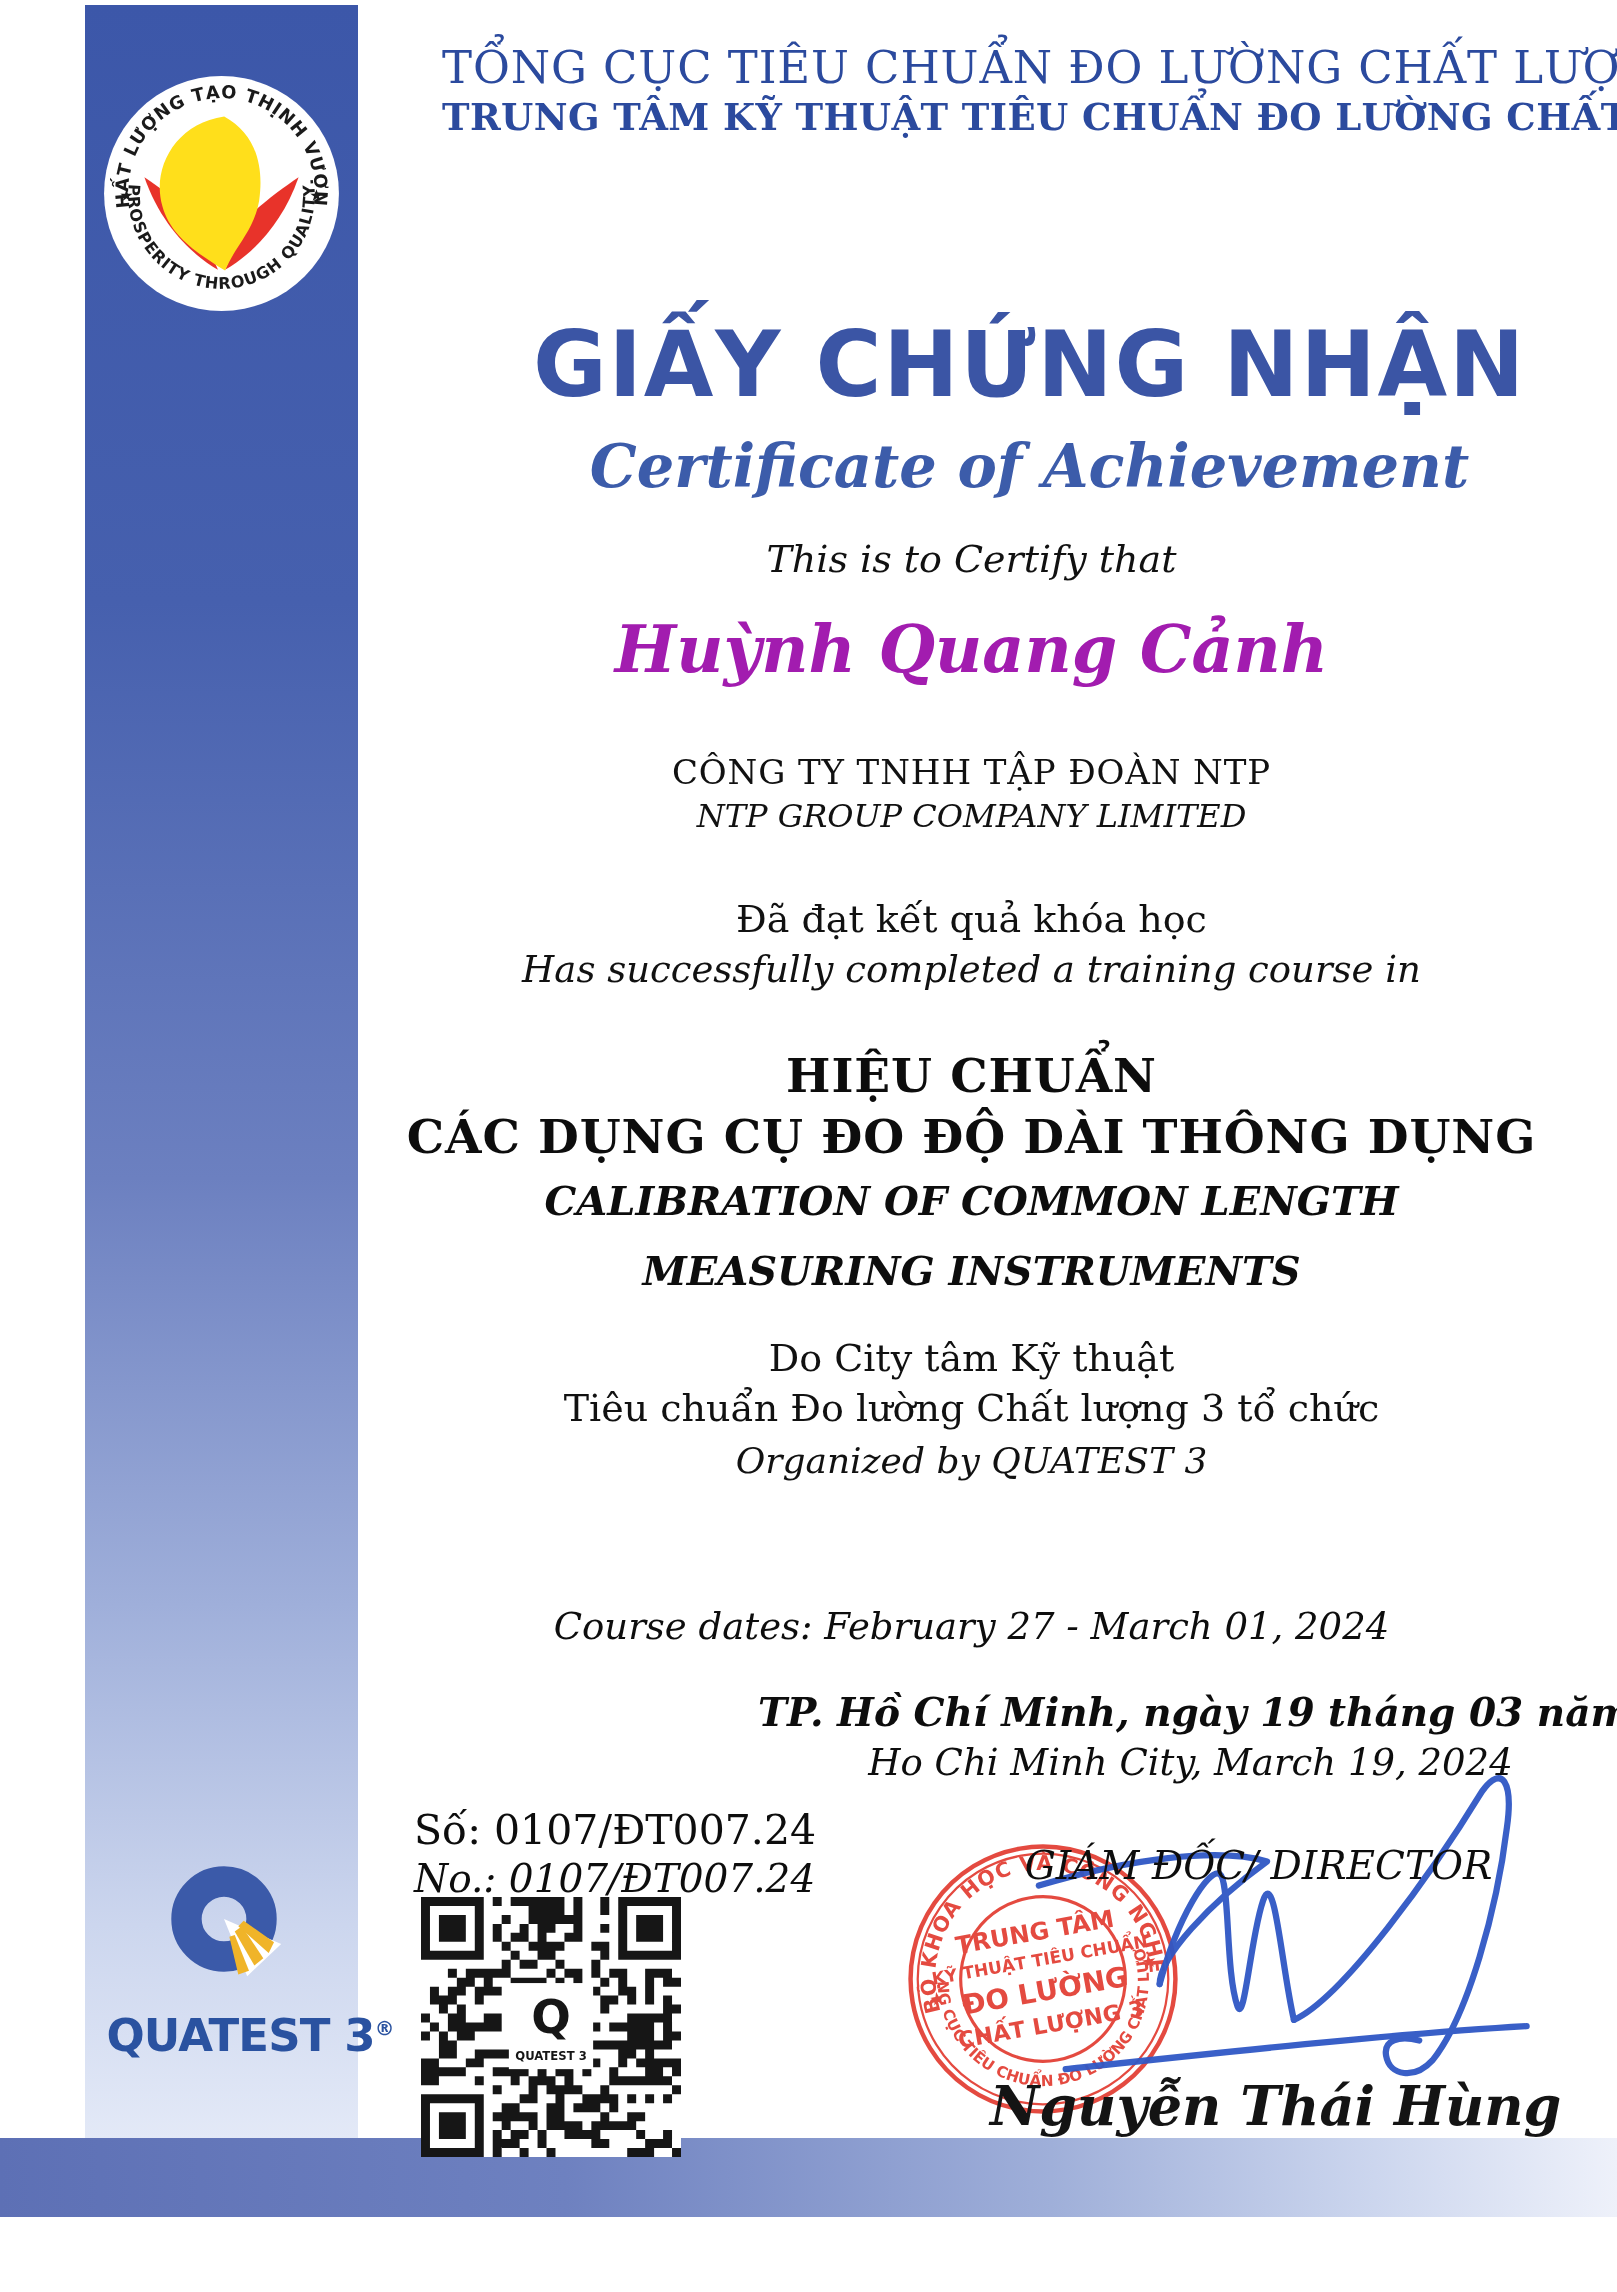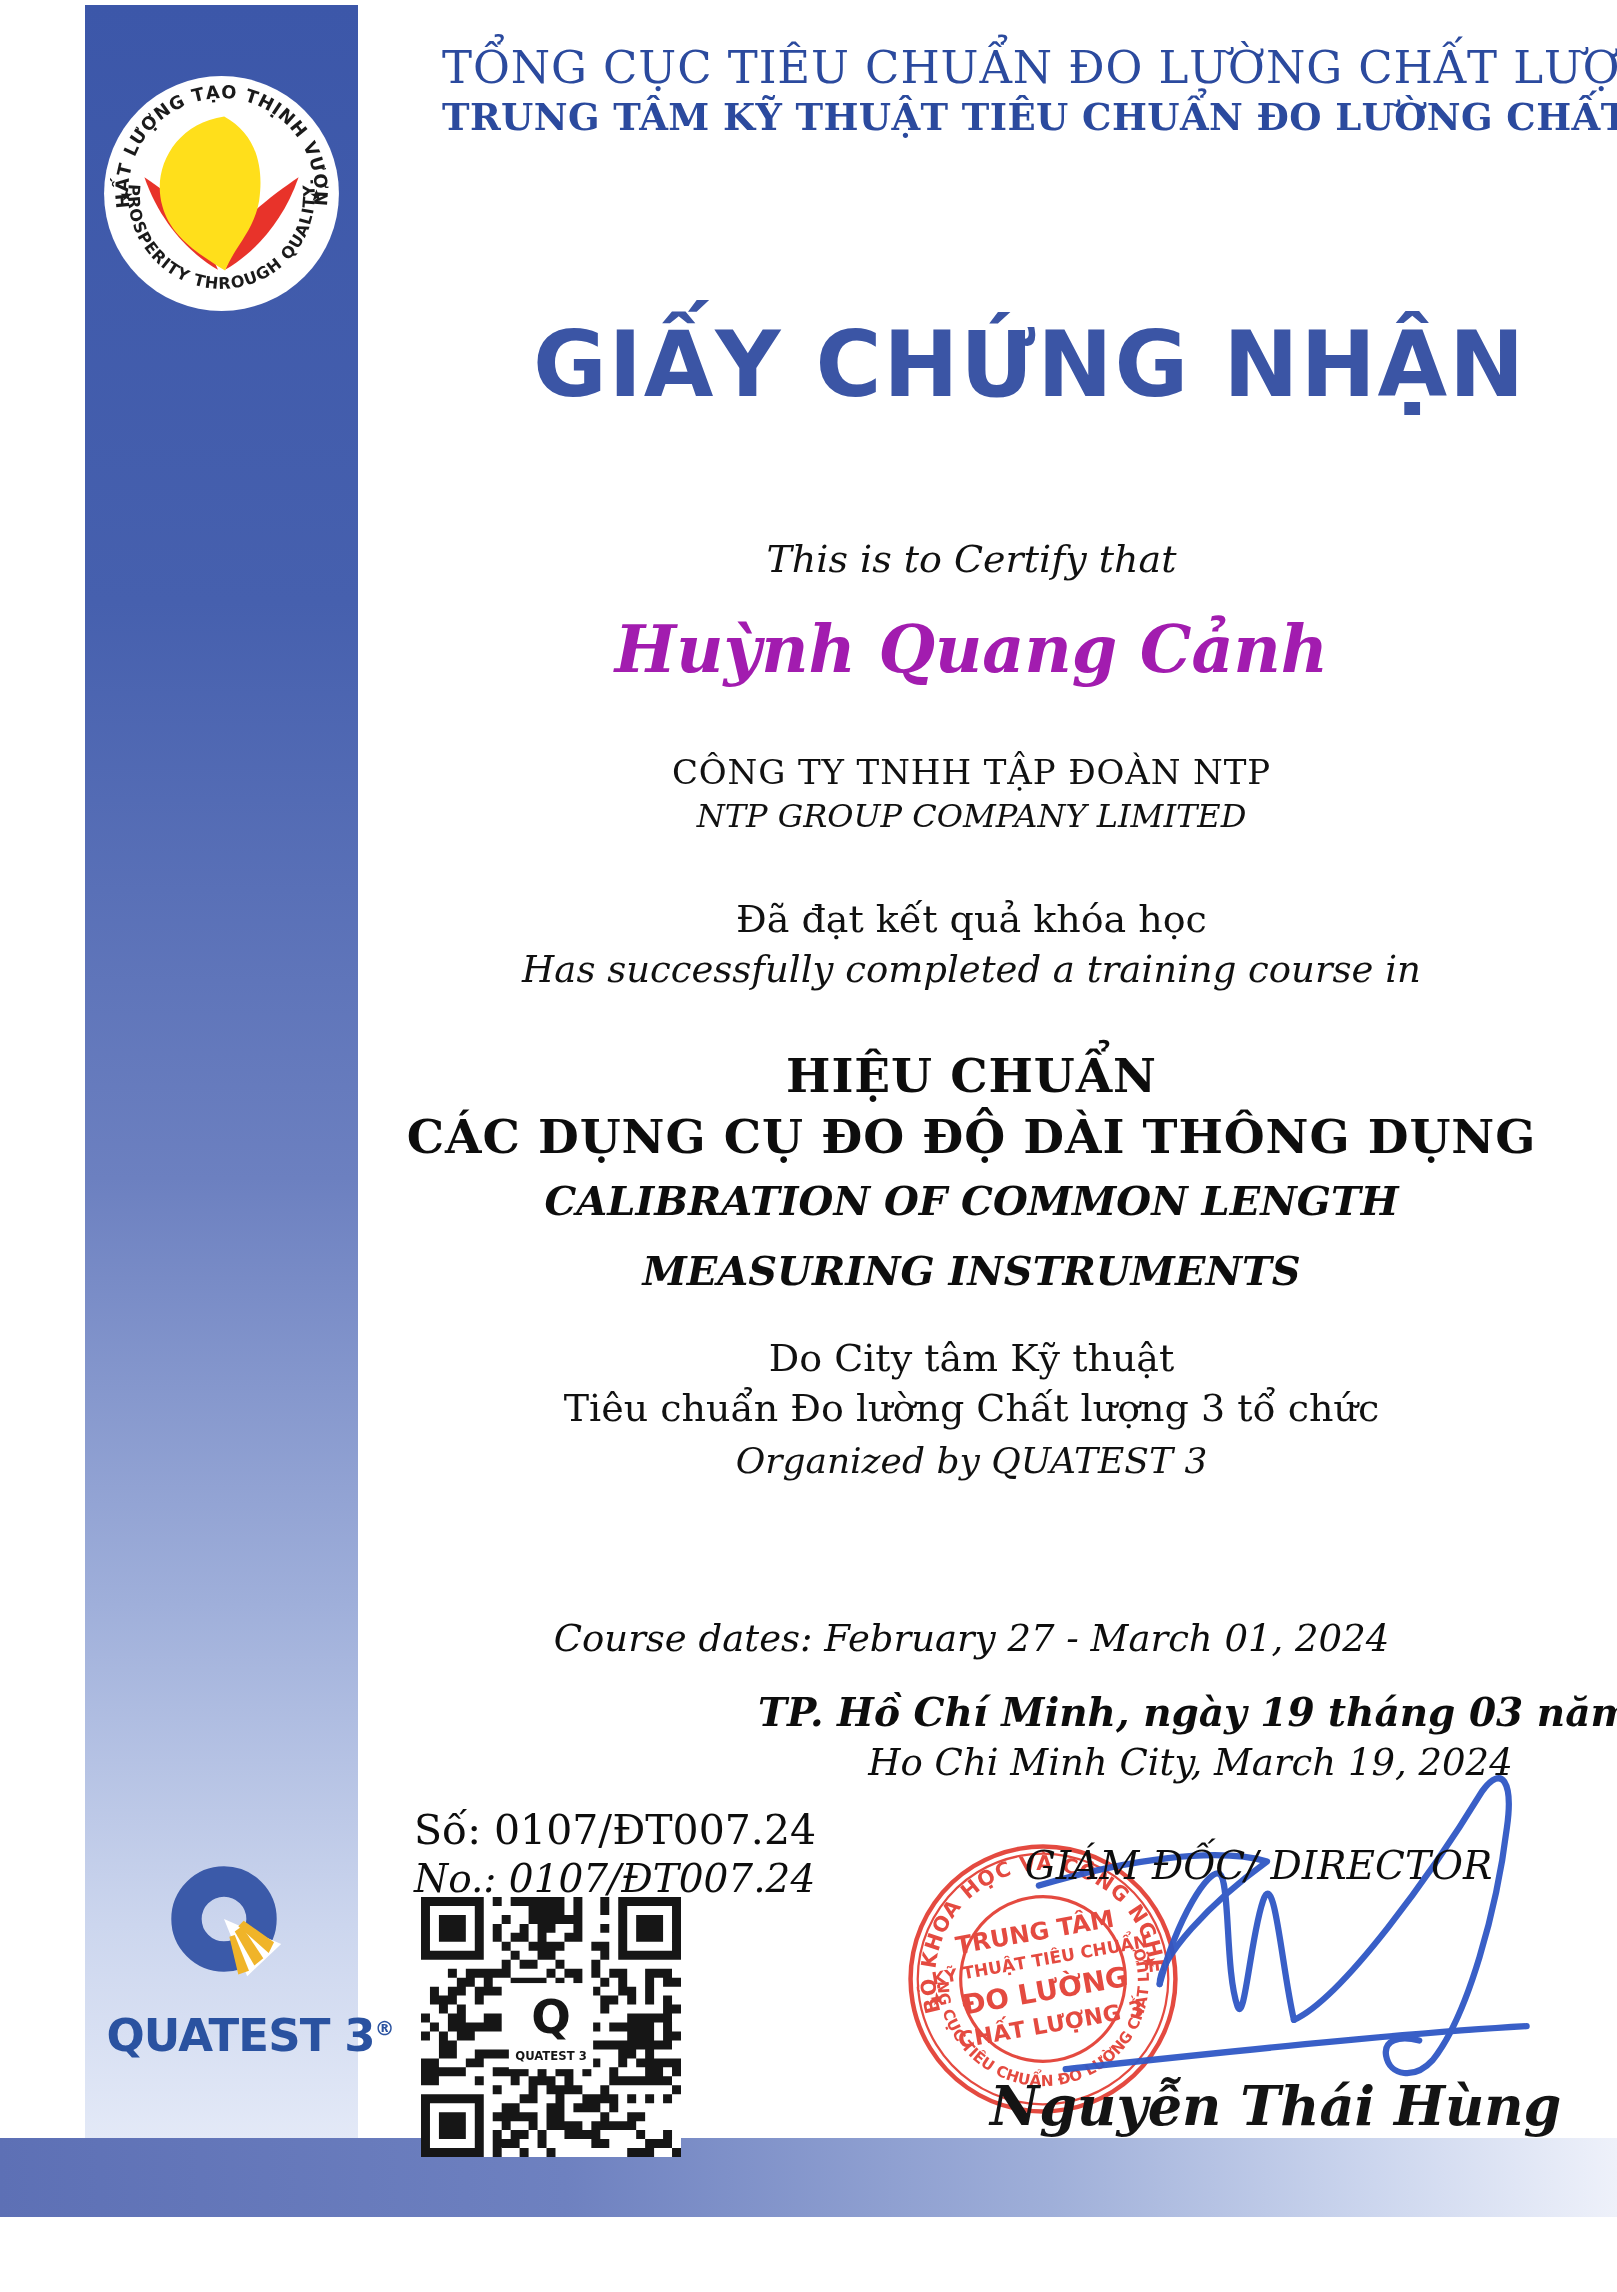--- a/index.html
+++ b/index.html
@@ -28,21 +28,21 @@
   .compl-vi{top:897px;font-size:38px;color:#111;}
   .compl-en{top:948px;font-style:italic;font-size:37px;color:#111;}
   .course1{top:1048px;font-size:47px;font-weight:bold;color:#0d0d0d;letter-spacing:0.9px;}
   .course2{top:1109px;font-size:47px;font-weight:bold;color:#0d0d0d;letter-spacing:0.9px;white-space:nowrap;}
   .course3{top:1177px;font-size:40px;font-weight:bold;font-style:italic;color:#0d0d0d;}
   .course4{top:1229px;font-size:40px;font-weight:bold;font-style:italic;color:#0d0d0d;margin-top:18px;}
   .org1{top:1336px;font-size:38px;color:#111;}
   .org2{top:1386px;font-size:38px;color:#111;}
   .org3{top:1440px;font-style:italic;font-size:36px;color:#111;}
   .date-vi{top:1548px;font-size:40px;color:#0d0d0d;}
-  .date-en{top:1605px;font-style:italic;font-size:37px;color:#0d0d0d;margin-top:12px;}
+  .date-en{top:1605px;font-style:italic;font-size:37px;color:#0d0d0d;}
   .place-vi{top:1689px;font-style:italic;font-weight:bold;font-size:39px;color:#0d0d0d;white-space:nowrap;}
   .place-en{top:1741px;font-style:italic;font-size:37px;color:#0d0d0d;white-space:nowrap;}
   .dir-title{top:1843px;font-style:italic;font-size:39px;color:#0d0d0d;white-space:nowrap;}
   .dir-name{top:2074px;font-style:italic;font-weight:bold;font-size:54px;color:#141414;white-space:nowrap;}
   .ser-vi{top:1806px;font-size:41px;color:#0d0d0d;white-space:nowrap;}
   .ser-en{top:1856px;font-style:italic;font-size:39px;color:#0d0d0d;white-space:nowrap;}
   .abs{position:absolute;}
   
   .qlogo{position:absolute;left:95px;top:1829px;width:310px;height:262px;z-index:2;text-align:center;}
   .qlogo-text{position:absolute;left:0;top:180px;width:100%;text-align:center;
@@ -81,20 +81,21 @@
       </text>
       <text x="-106" y="8" font-size="18" text-anchor="middle" fill="#1a1a1a">★</text>
       <text x="106" y="8" font-size="18" text-anchor="middle" fill="#1a1a1a">★</text>
     </svg>
   </div>
 
   <div class="center-wide hdr1 abs">TỔNG CỤC TIÊU CHUẨN ĐO LƯỜNG CHẤT LƯỢNG</div>
   <div class="center-wide hdr2 abs">TRUNG TÂM KỸ THUẬT TIÊU CHUẨN ĐO LƯỜNG CHẤT LƯỢNG 3</div>
 
   <div class="center-wide title-vi abs">GIẤY CHỨNG NHẬN</div>
+  <div class="center-wide title-en abs">Certificate of Achievement</div>
   <div class="center-main certify abs">This is to Certify that</div>
 
   <div class="center-main name abs">Huỳnh Quang Cảnh</div>
   <div class="center-main company-vi abs">CÔNG TY TNHH TẬP ĐOÀN NTP</div>
   <div class="center-main company-en abs">NTP GROUP COMPANY LIMITED</div>
 
   <div class="center-main compl-vi abs">Đã đạt kết quả khóa học</div>
   <div class="center-main compl-en abs">Has successfully completed a training course in</div>
 
   <div class="center-main course1 abs">HIỆU CHUẨN</div>

